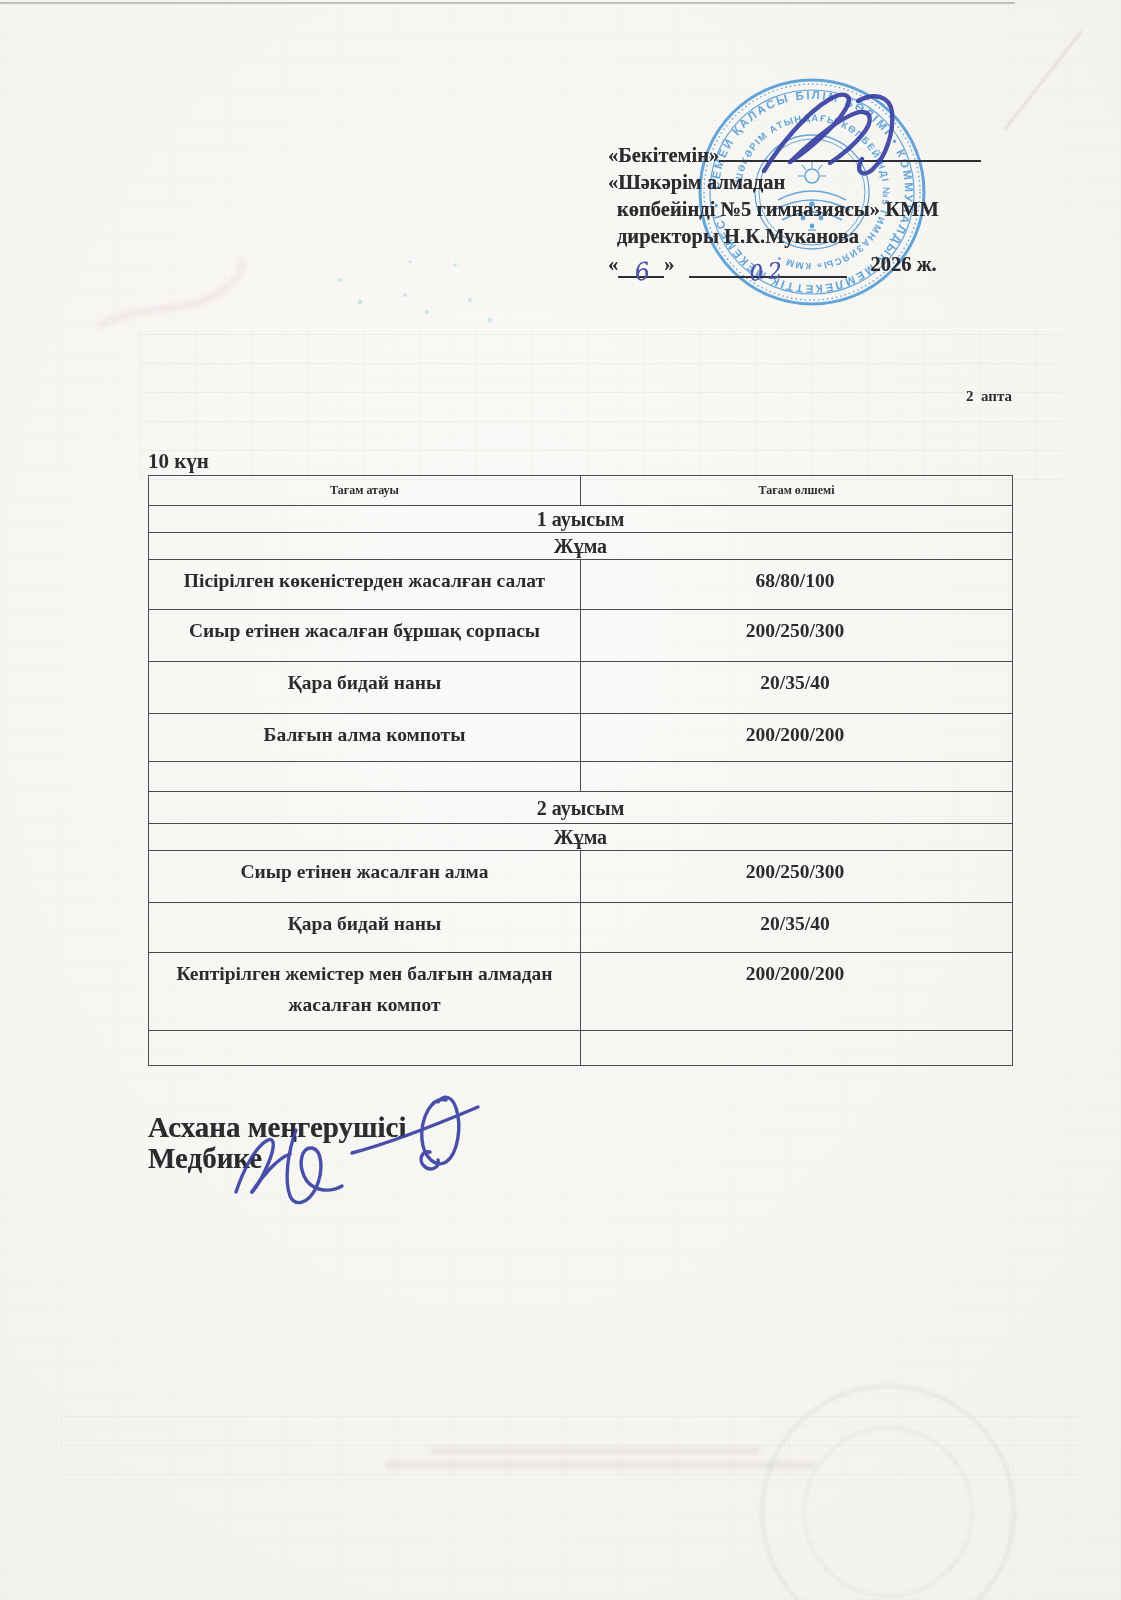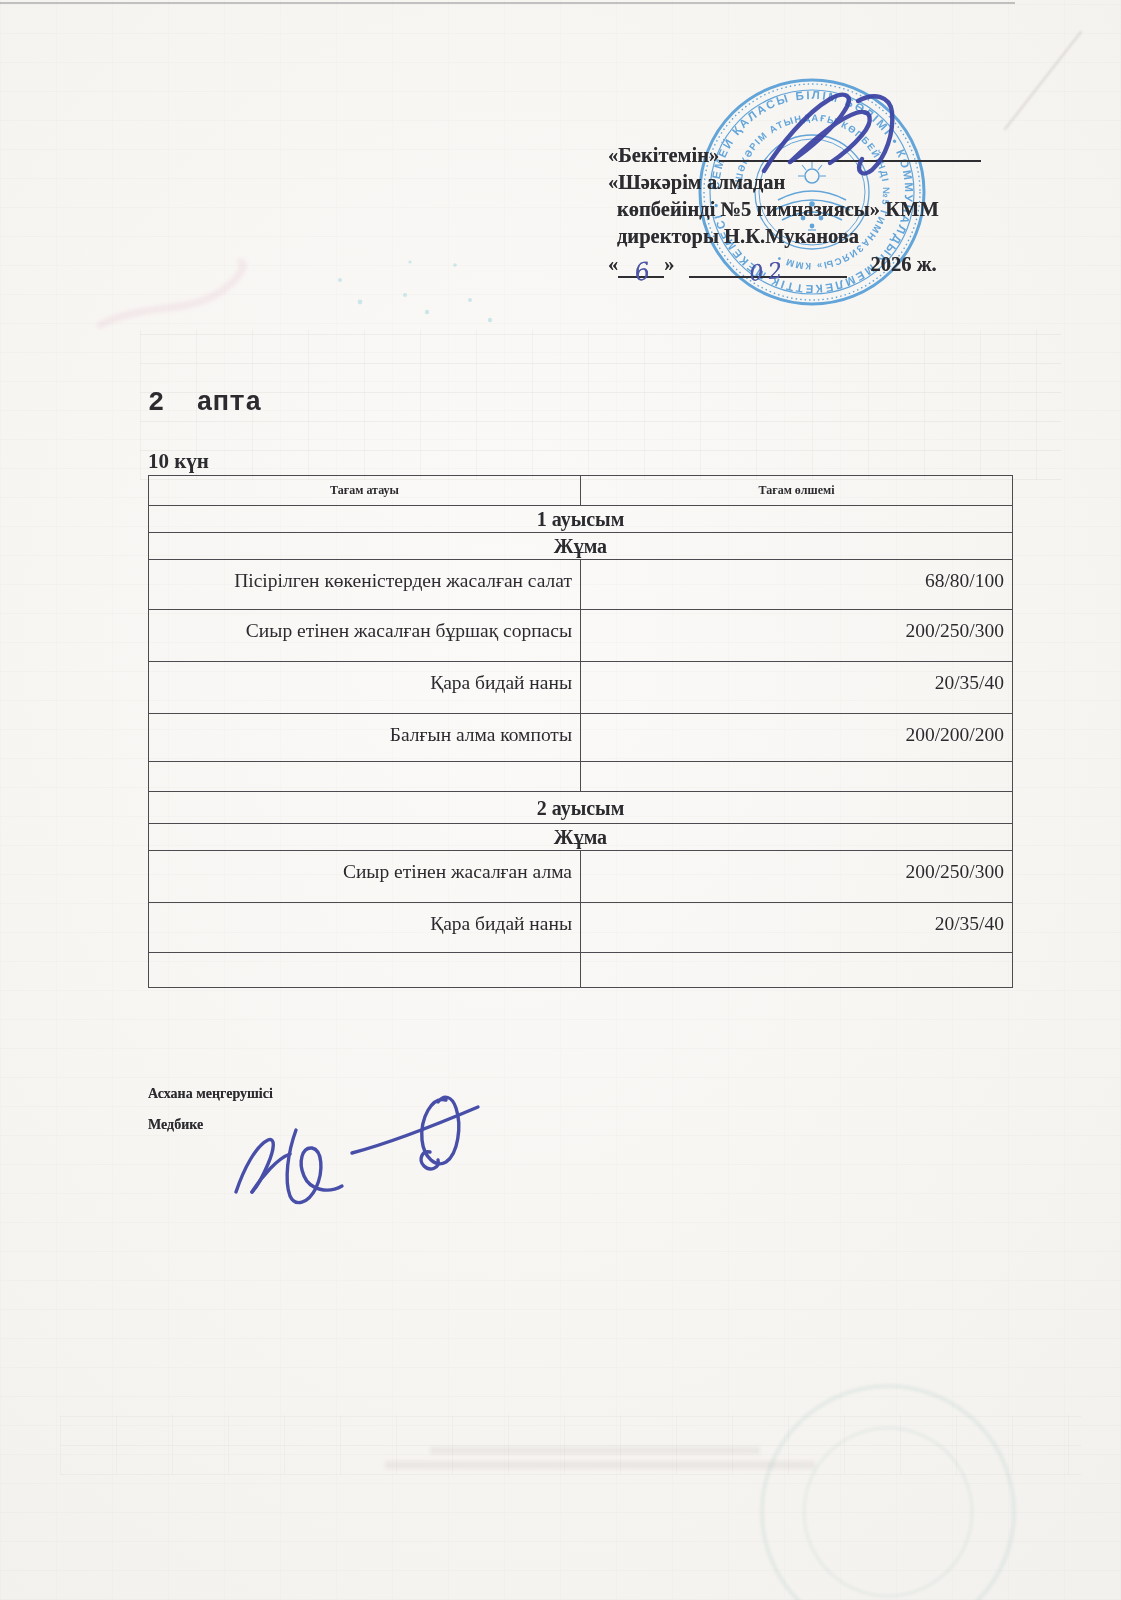--- a/index.html
+++ b/index.html
@@ -52,38 +52,38 @@
   .hand-month{font-size:22px;letter-spacing:5px;transform:rotate(-6deg) translateY(3px);}
   .seg-day{width:46px;text-align:center;}
   .seg-month{width:158px;text-align:center;margin-left:14px;}
   .year{margin-left:24px;}
   
   .stamp-svg{position:absolute;left:687px;top:67px;z-index:2;opacity:0.88;filter:blur(0.35px);}
   .sig-top-svg{position:absolute;left:740px;top:75px;z-index:4;}
   .sig-bottom-svg{position:absolute;left:200px;top:1075px;z-index:4;}
   .faint-stamp{position:absolute;left:758px;top:1382px;z-index:0;opacity:0.9;}
   
-  .week-title{position:absolute;left:148px;top:388px;width:864px;text-align:left;font-weight:bold;font-size:27px;white-space:pre;z-index:2;font-family:Liberation Mono, monospace;}
+  .week-title{position:absolute;left:148px;top:388px;width:864px;text-align:right;font-weight:bold;font-size:15px;white-space:pre;z-index:2;}
   .day-title{position:absolute;left:148px;top:416px;font-weight:bold;font-size:21px;z-index:2;margin-top:33px;}
   
   .menu-table{
     position:absolute;left:148px;top:475px;width:864px;z-index:2;
     border-collapse:collapse;table-layout:fixed;
     font-size:19.5px;color:#2b2b2f;
   }
   .menu-table td,.menu-table th{
     border:1.6px solid #4c4c50;
-    padding:5px 8px;vertical-align:top;overflow:hidden;
-    font-weight:normal;text-align:right;line-height:1.6;
+    padding:5px 16px;vertical-align:top;overflow:hidden;
+    font-weight:bold;text-align:center;line-height:1.6;
   }
   .menu-table .col-head{font-weight:bold;text-align:center;font-size:12px;padding:3px 6px;line-height:1.2;vertical-align:middle;}
   .menu-table .span-head{font-weight:bold;text-align:center;font-size:20px;padding:1px 6px;line-height:1.2;vertical-align:middle;}
   .menu-table .measure{padding-left:13px;}
   
-  .footer-roles{position:absolute;left:148px;top:1078px;font-weight:bold;font-size:14px;line-height:31px;z-index:2;text-shadow:0 0 0.5px rgba(40,40,45,0.5);}
+  .footer-roles{position:absolute;left:148px;top:1112px;font-weight:bold;font-size:29px;line-height:31px;z-index:2;text-shadow:0 0 0.5px rgba(40,40,45,0.5);}
   .stamp-text{font-family:"Liberation Sans","DejaVu Sans",sans-serif;font-weight:bold;}
 </style>
 </head>
 <body>
 
 <div class="page">
 
   <div class="ghost-grid"></div>
   <div class="ghost-grid band"></div>
   <div class="ghost-grid band2"></div>
@@ -213,20 +213,24 @@
       <td class="span-head" colspan="2">Жұма</td>
     </tr>
     <tr style="height:52px">
       <td>Сиыр етінен жасалған алма</td>
       <td class="measure">200/250/300</td>
     </tr>
     <tr style="height:50px">
       <td>Қара бидай наны</td>
       <td class="measure">20/35/40</td>
     </tr>
+    <tr style="height:78px">
+      <td>Кептірілген жемістер мен балғын алмадан жасалған компот</td>
+      <td class="measure">200/200/200</td>
+    </tr>
     <tr style="height:35px">
       <td></td>
       <td class="measure"></td>
     </tr>
   </tbody>
     </table>
 
   <div class="footer-roles">
     <div>Асхана меңгерушісі</div>
     <div>Медбике</div>

